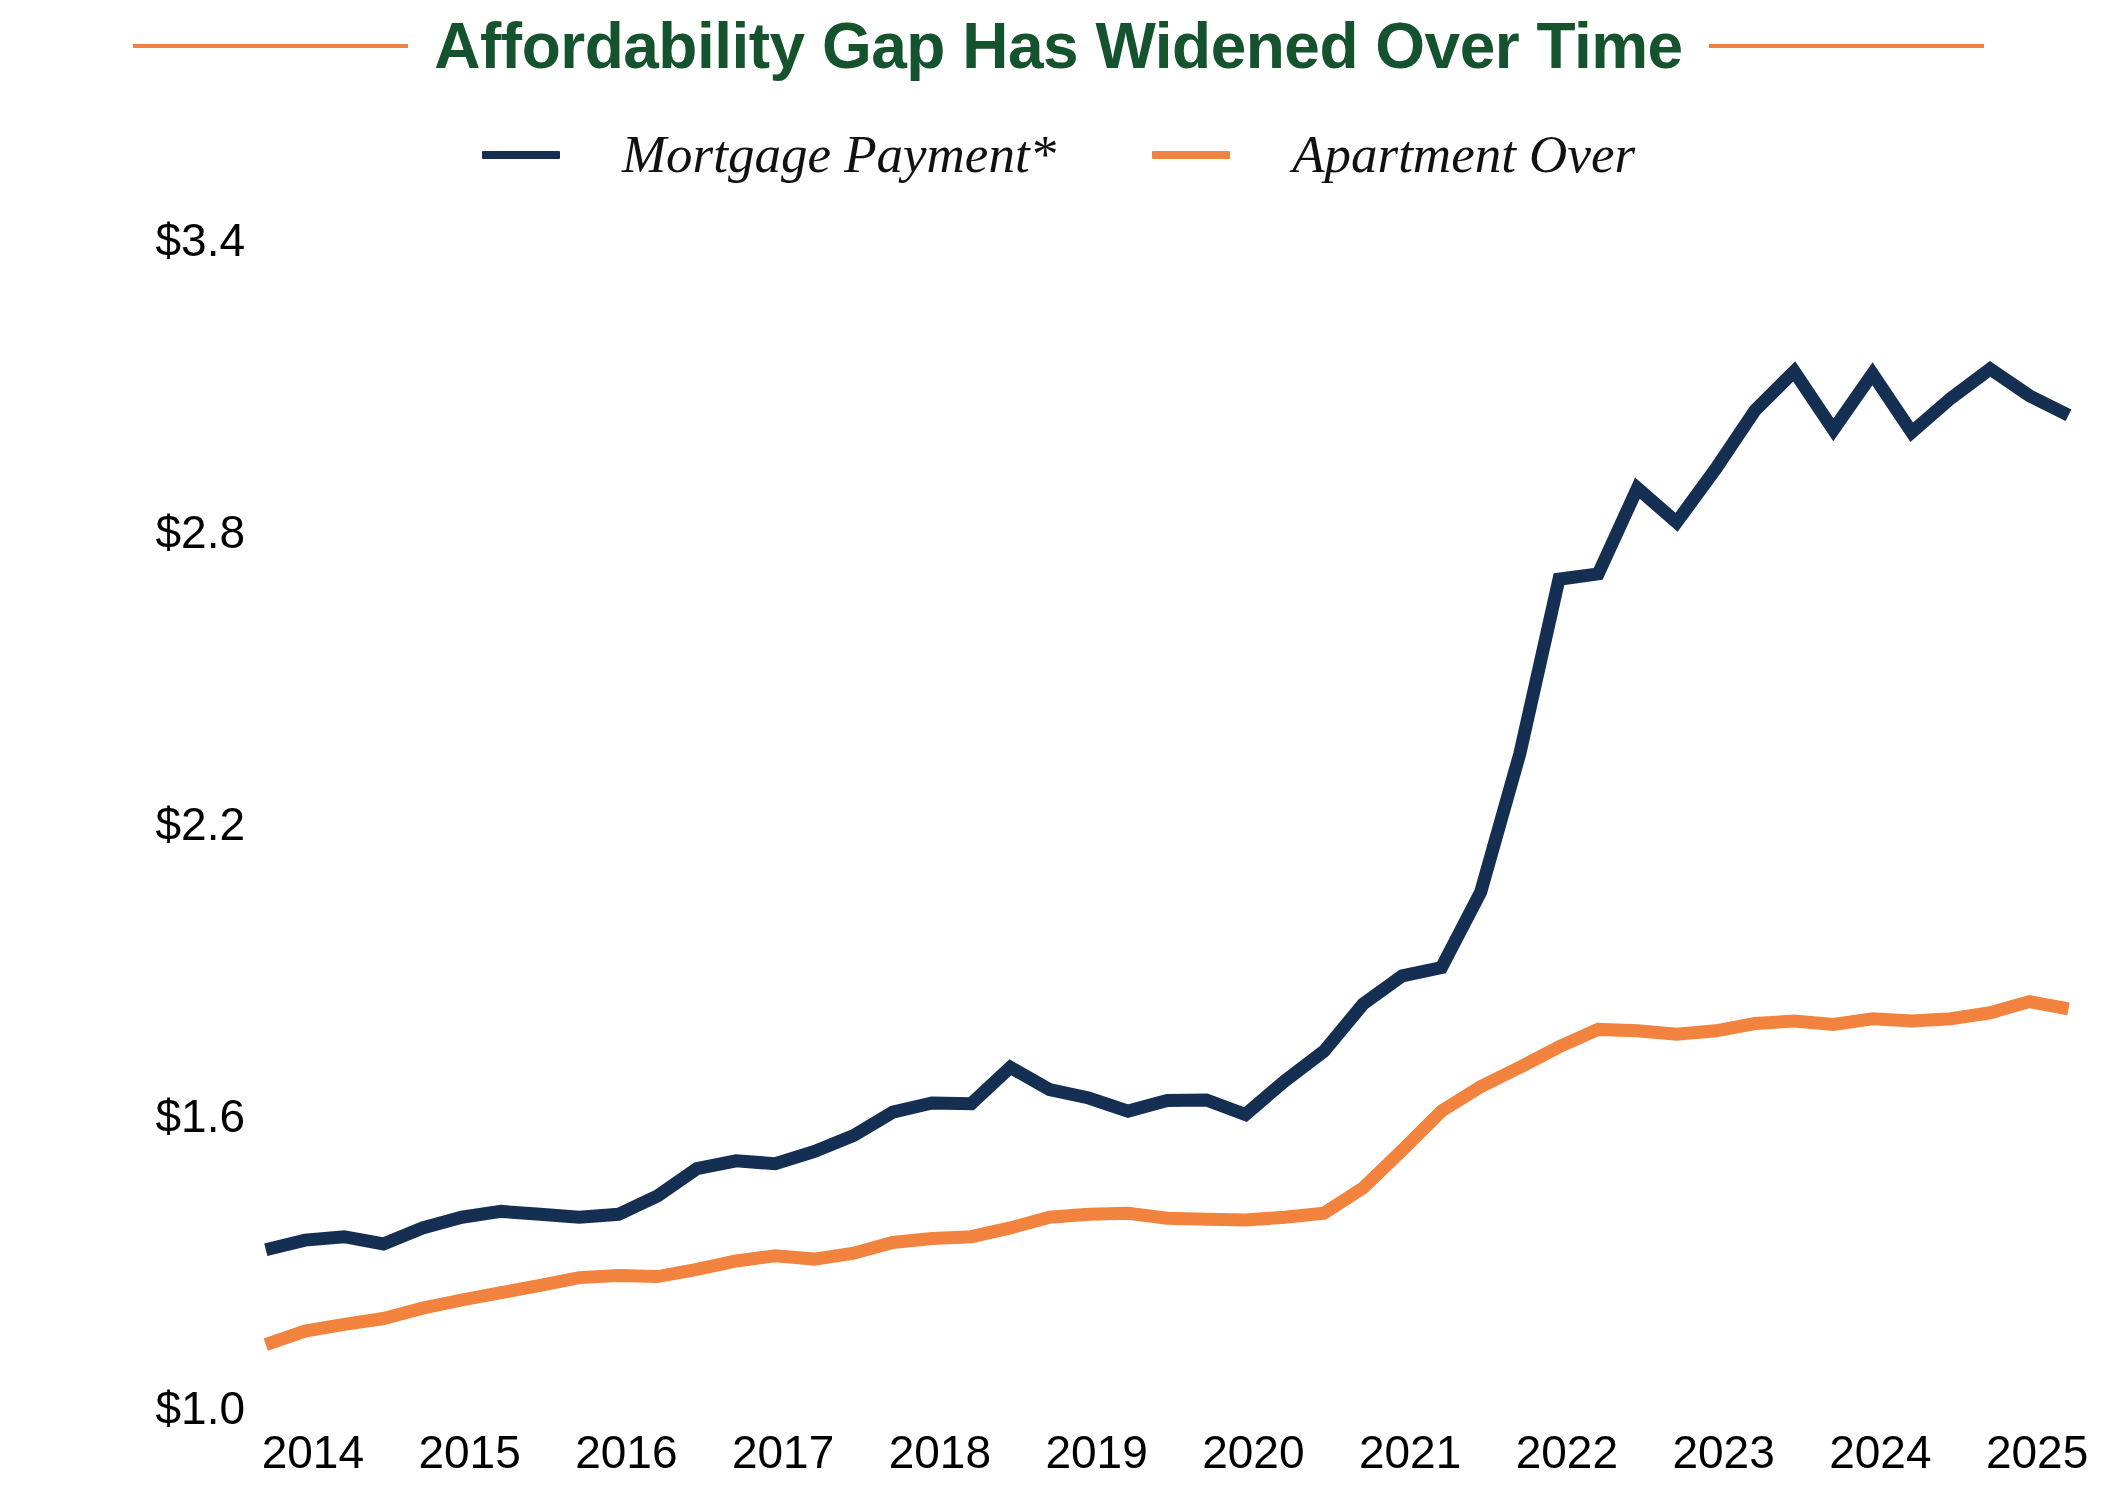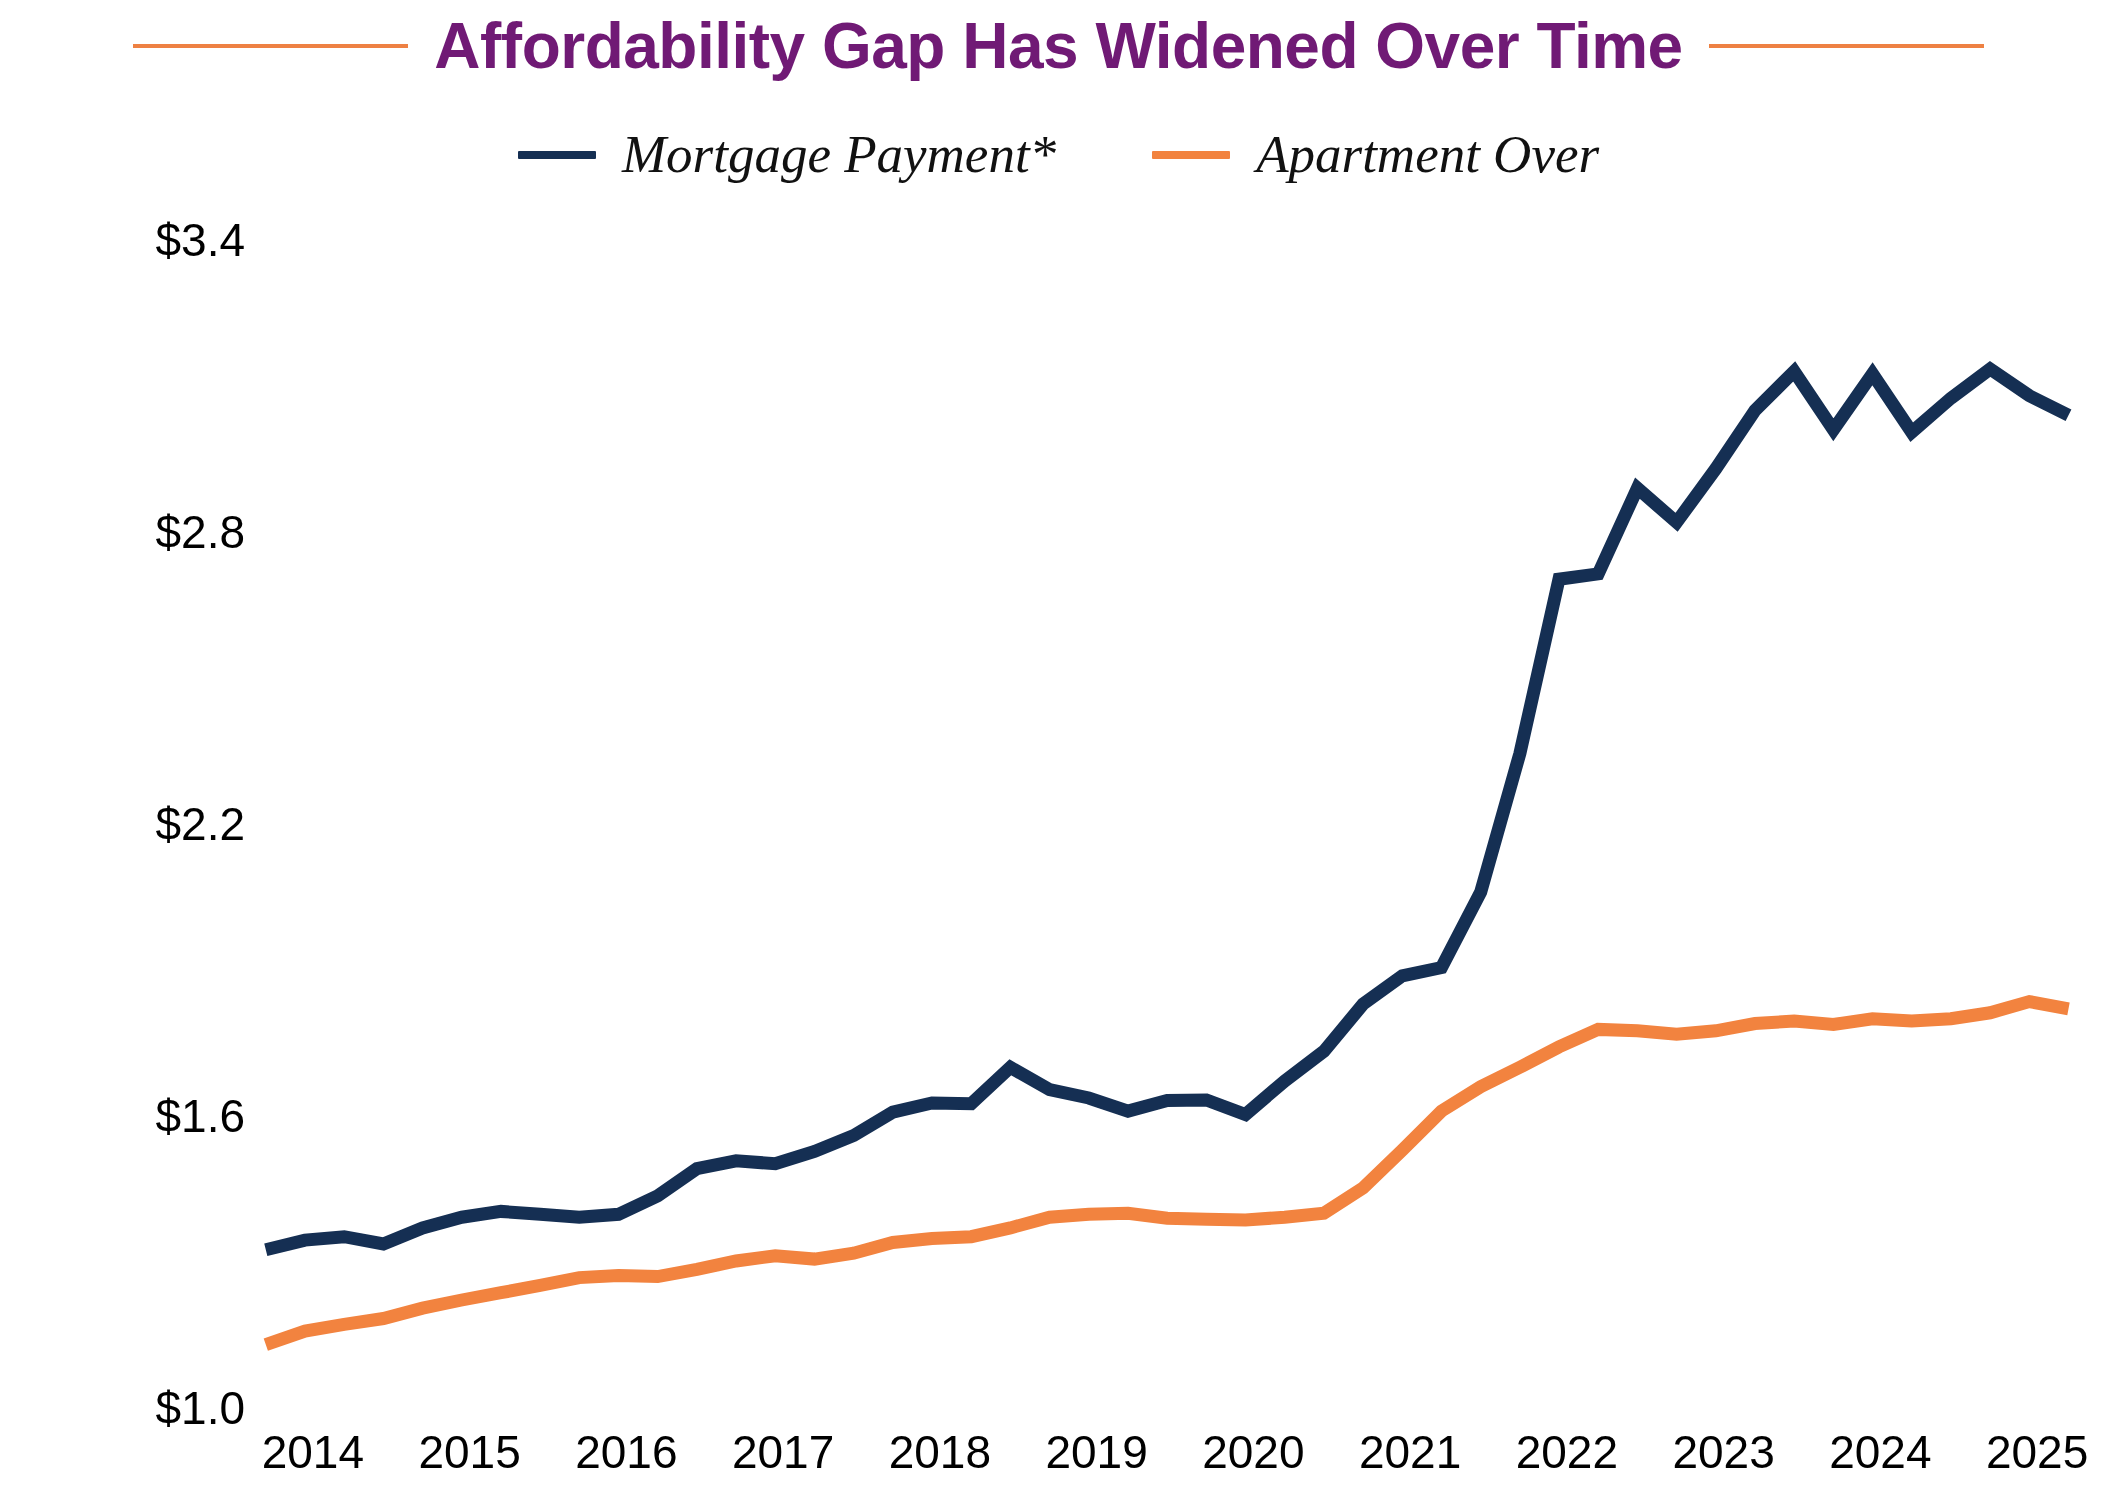--- a/index.html
+++ b/index.html
@@ -66,20 +66,21 @@
     border-radius: 1px;
     flex: 0 0 auto;
   }
   .legend-label {
     font-family: "Liberation Serif", serif;
     font-style: italic;
     font-size: 53px;
     line-height: 1;
     color: #111111;
     white-space: nowrap;
+    margin-left: 36px;
   }
 
   
   #plot-area {
     position: absolute;
     left: 0;
     top: 0;
     width: 2117px;
     height: 1490px;
   }
@@ -95,21 +96,21 @@
     stroke-width: 13;
     stroke-linejoin: miter;
     stroke-linecap: butt;
   }
 </style>
 </head>
 <body>
 
 <div id="title-band">
   <div class="title-rule left" style="background: rgb(238, 129, 67);"></div>
-  <div id="chart-title" style="color: #701a75;">Affordability Gap Has Widened Over Time</div>
+  <div id="chart-title" style="color: #14532d;">Affordability Gap Has Widened Over Time</div>
   <div class="title-rule right" style="background: rgb(238, 129, 67);"></div>
 </div>
 
 <div id="legend">
   <div class="legend-item">
     <span class="legend-swatch" style="background: rgb(21, 47, 83);"></span>
     <span class="legend-label">Mortgage Payment*</span>
   </div>
   <div class="legend-item">
     <span class="legend-swatch" style="background: rgb(242, 131, 63);"></span>

